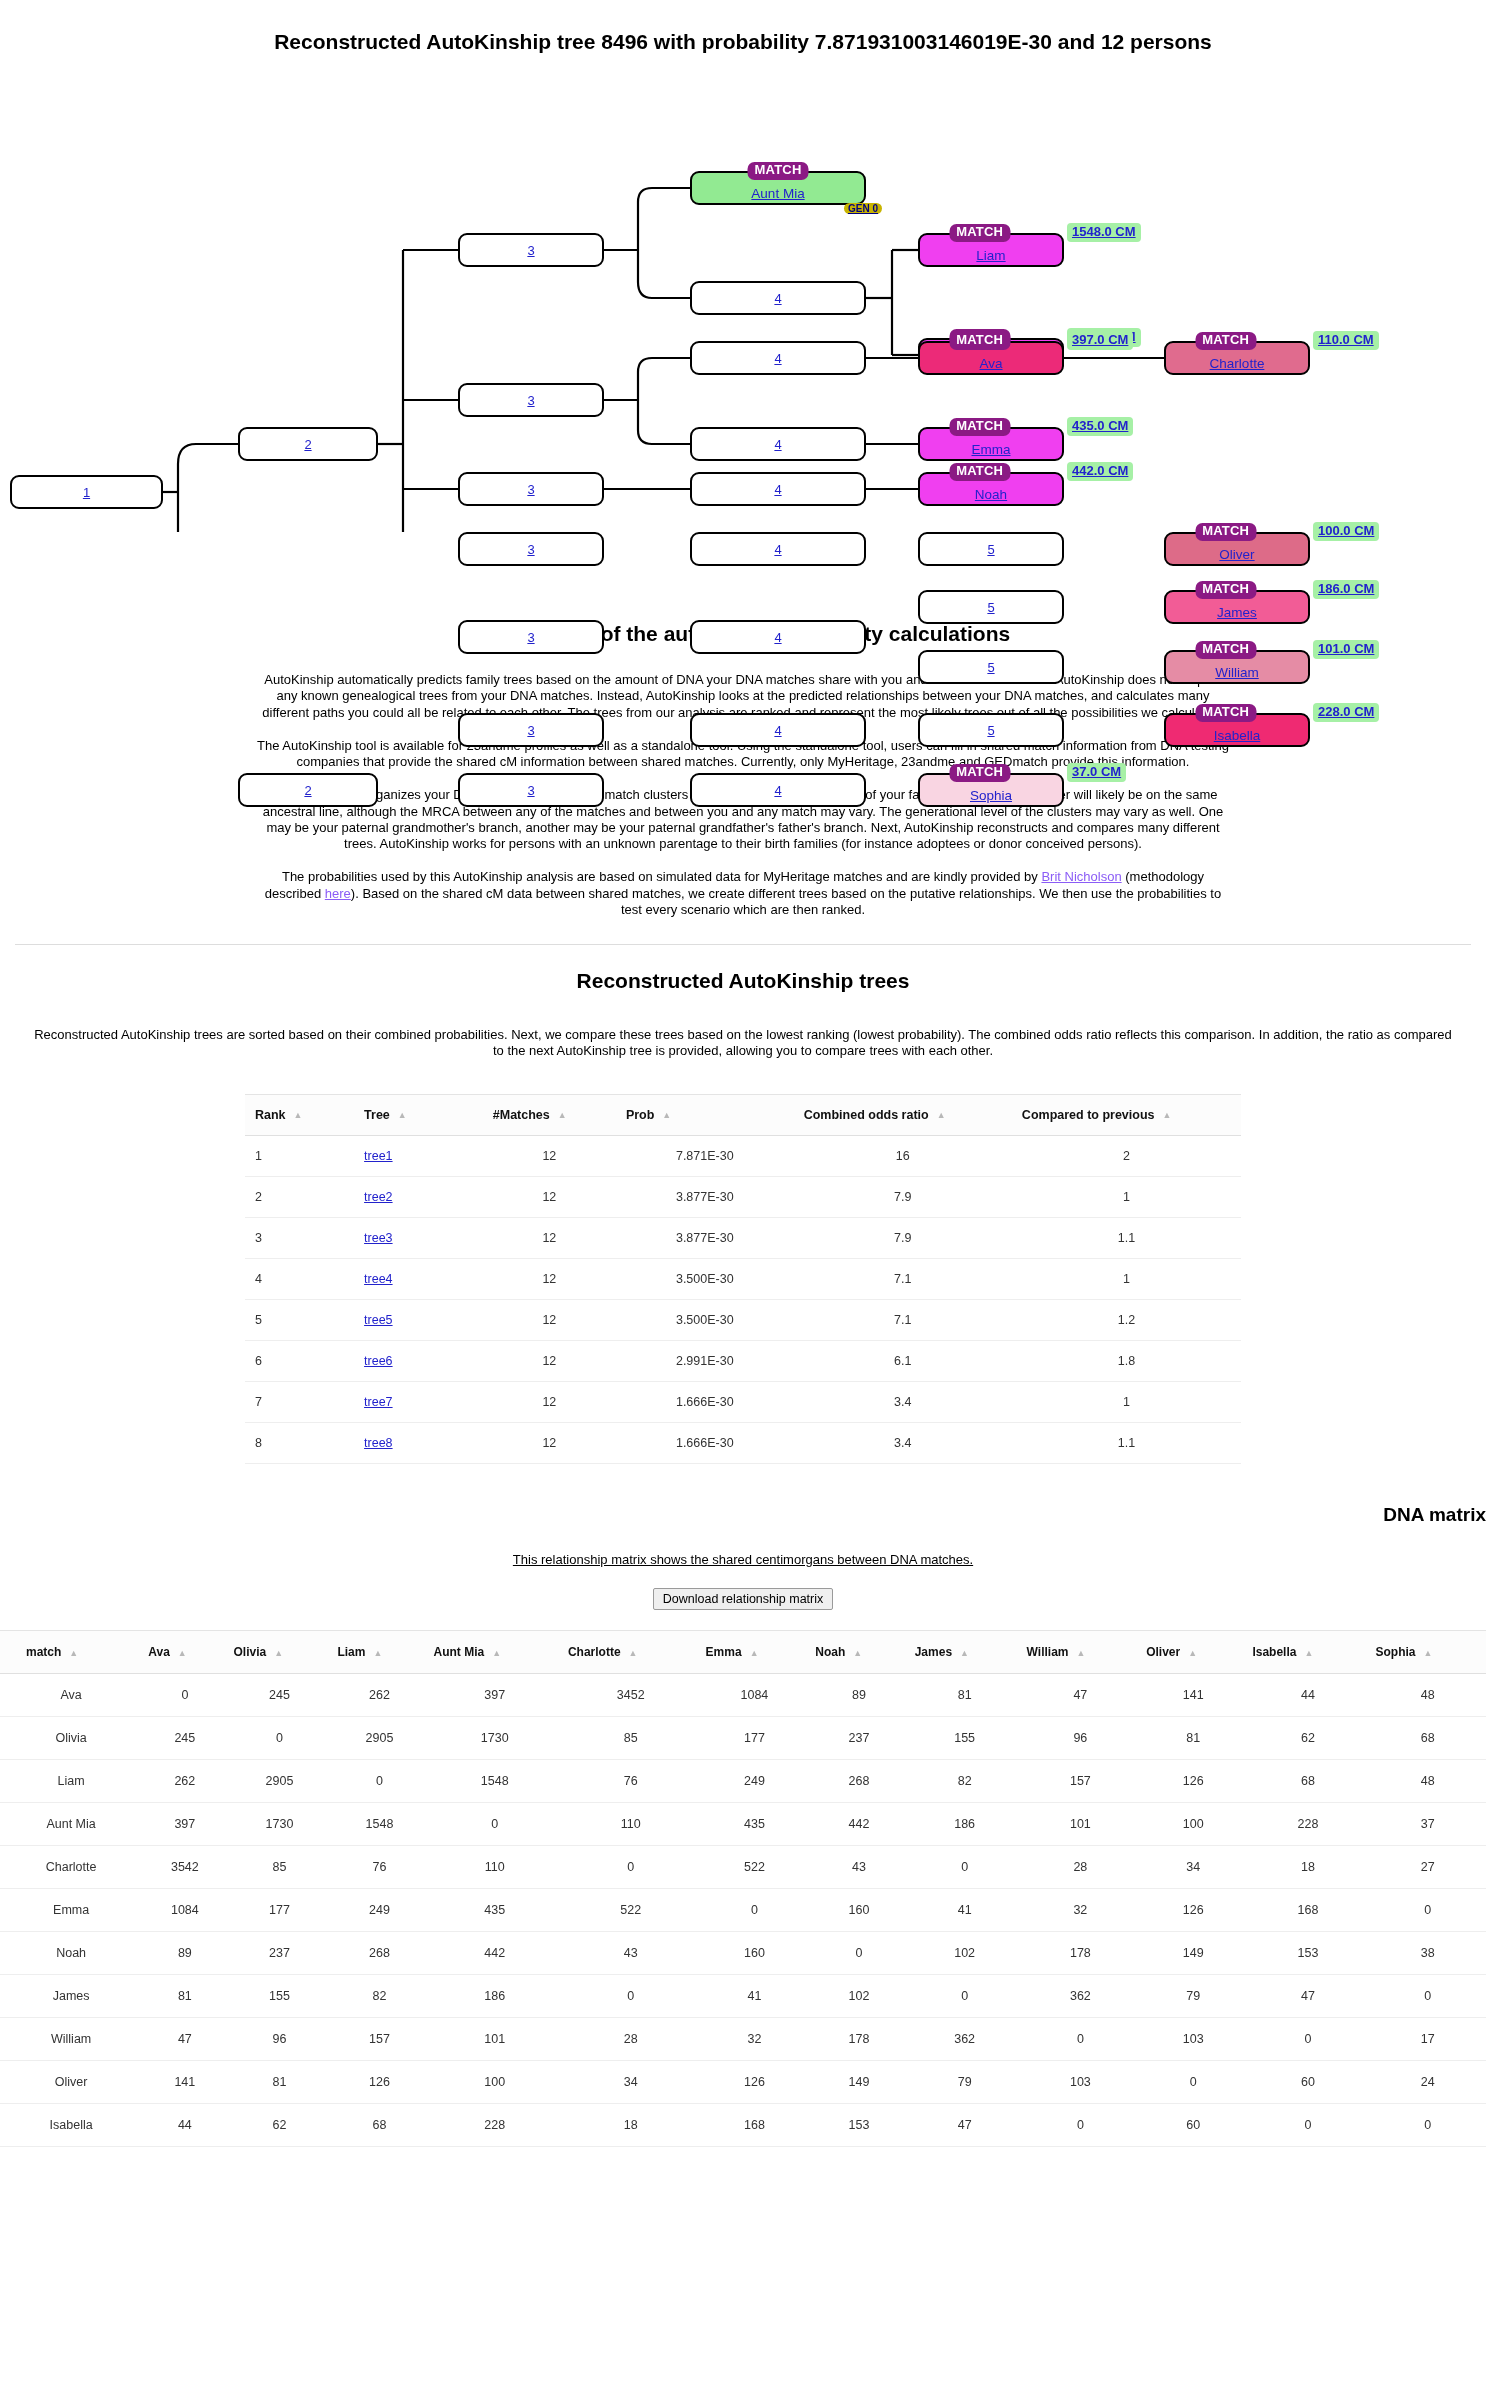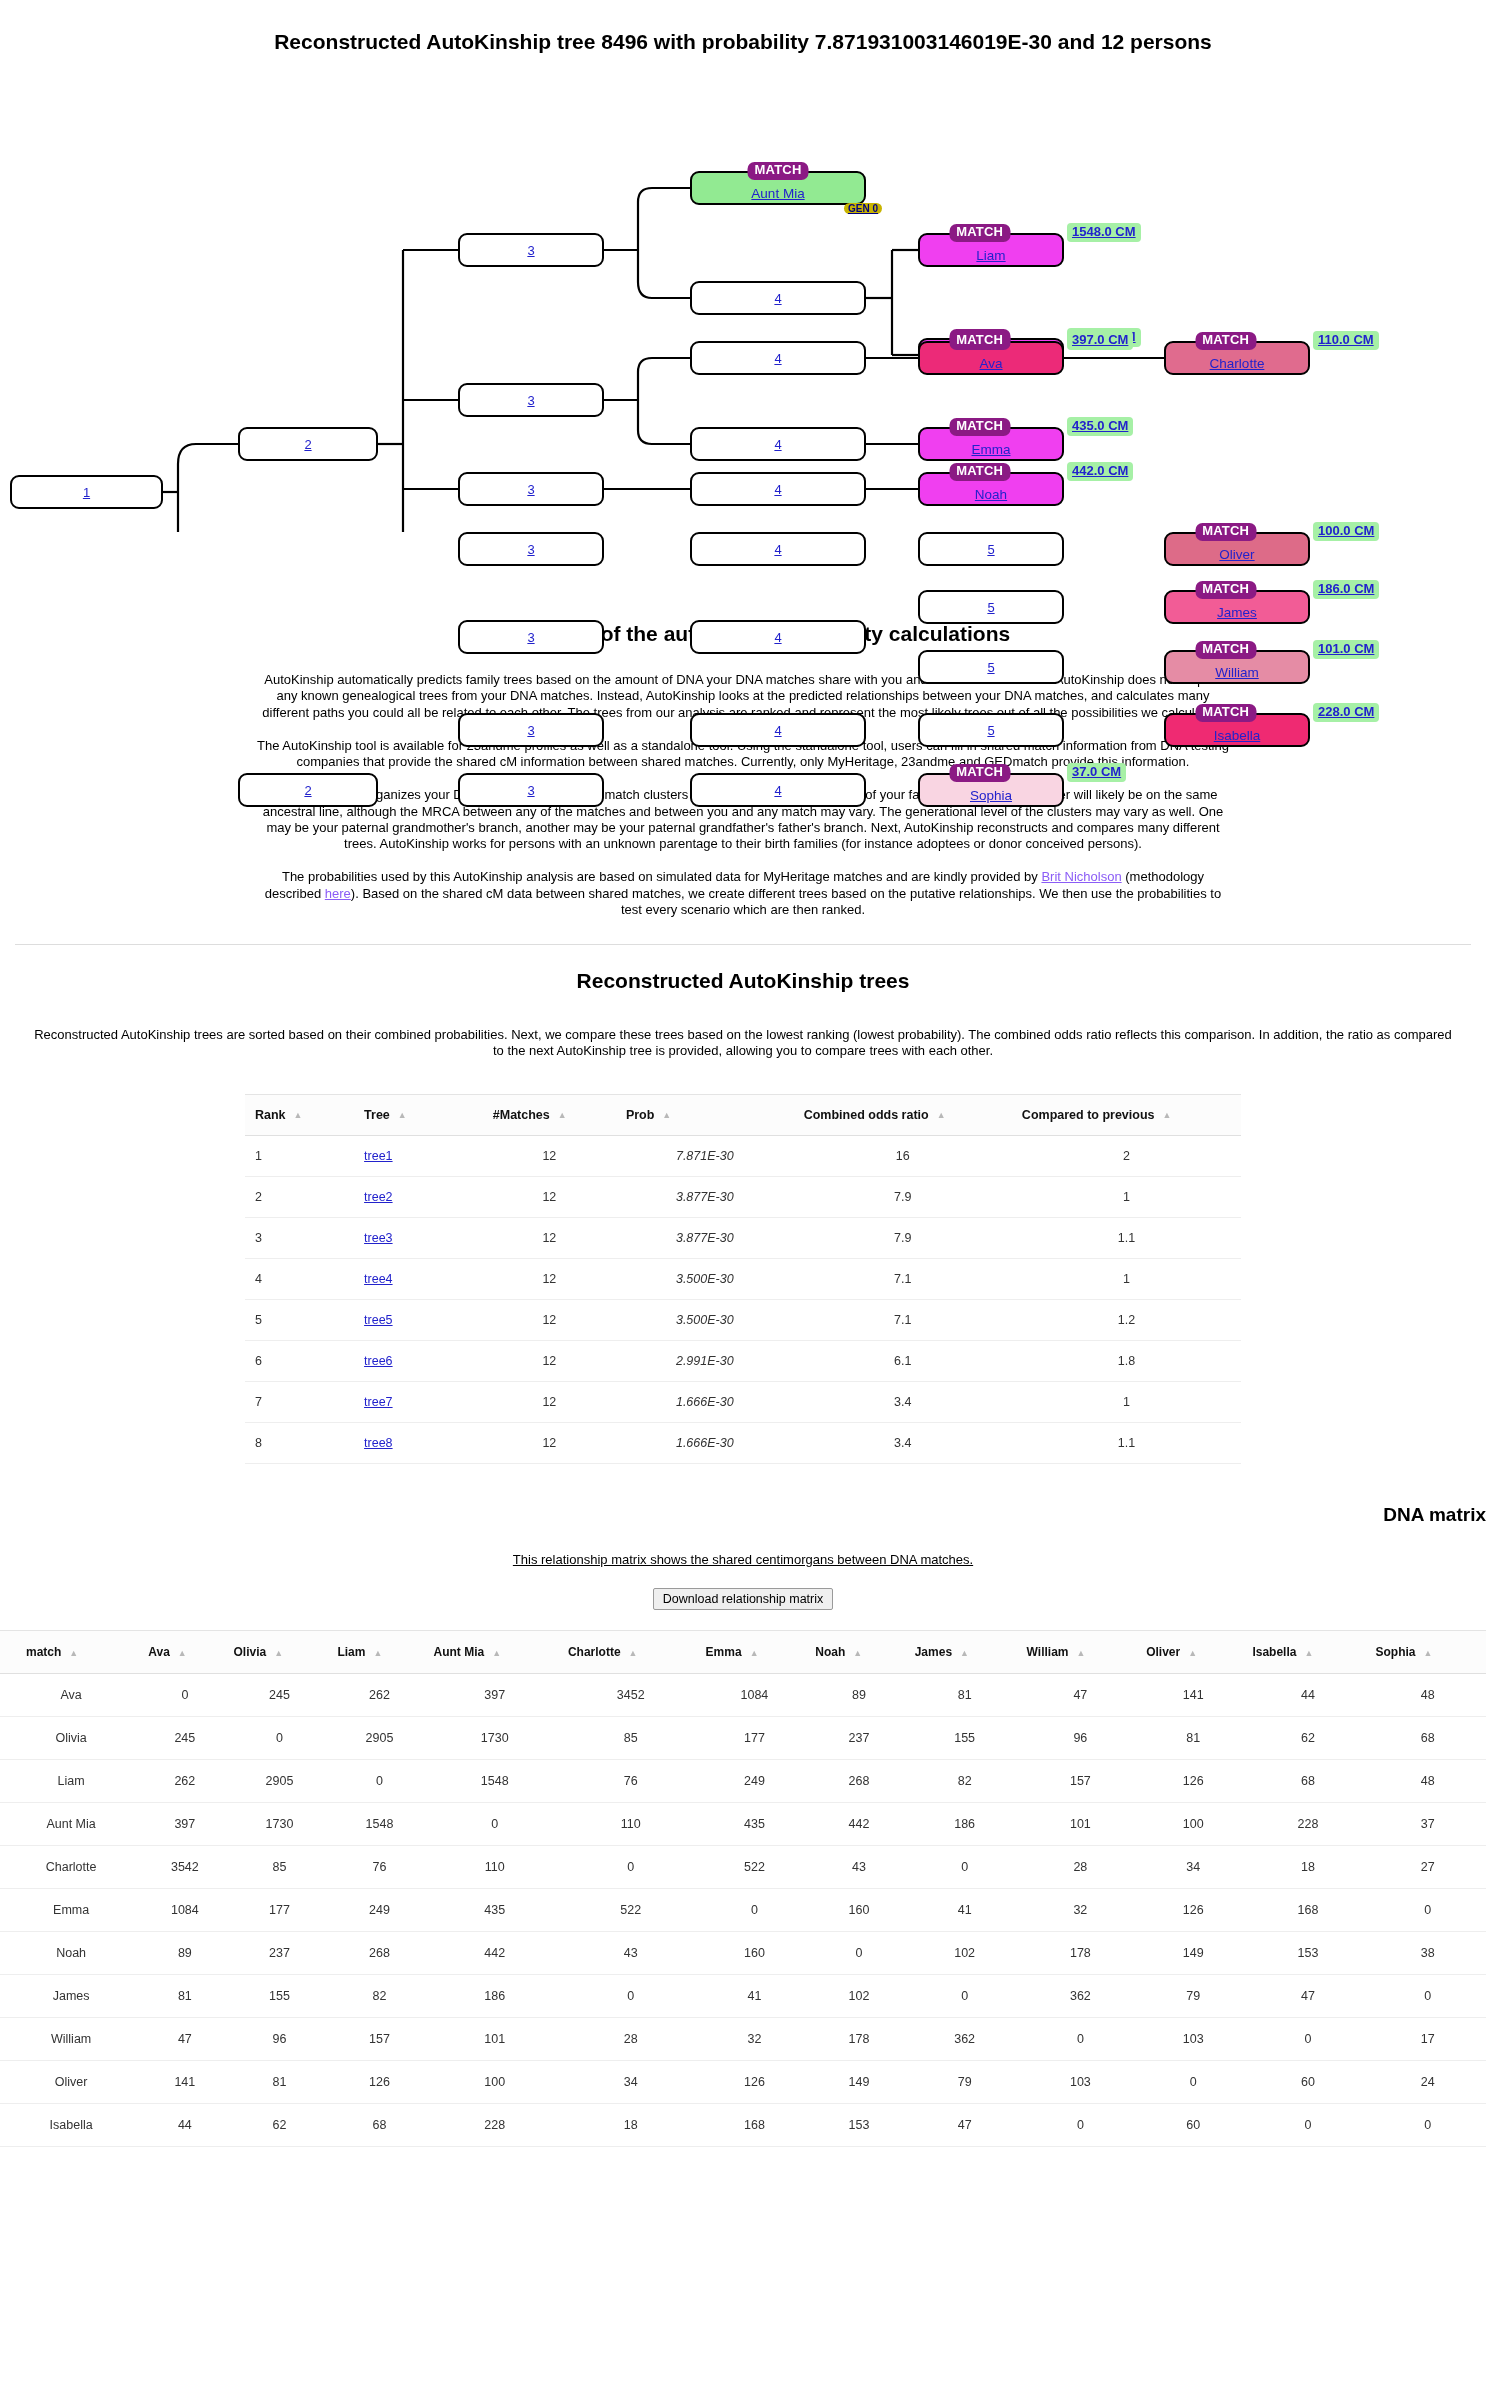--- a/index.html
+++ b/index.html
@@ -149,21 +149,21 @@
     vertical-align: middle;
   }
   table.dt tbody td {
     padding: 13px 10px;
     border-bottom: 1px solid #eeeeee;
     white-space: nowrap;
   }
   table.dt.trees tbody td.c-rank { text-align: left; width: 100px; }
   table.dt.trees tbody td.c-tree { text-align: left; width: 118px; }
   table.dt.trees tbody td.c-mat  { text-align: center; width: 122px; }
-  table.dt.trees tbody td.c-prob { text-align: center; width: 163px; font-style: italic; }
+  table.dt.trees tbody td.c-prob { text-align: center; width: 163px; }
   table.dt.trees tbody td.c-odds { text-align: center; width: 200px; }
   table.dt.trees tbody td.c-prev { text-align: center; width: 210px; }
   table.dt a.treelink { color: #2222cc; text-decoration: underline; }
 
   
   .dl-wrap { width: 1486px; display: flex; justify-content: center; margin-top: 20px; }
   button.dl-btn {
     font-family: "Liberation Sans", sans-serif;
     font-size: 12.5px;
     padding: 3px 9px;

